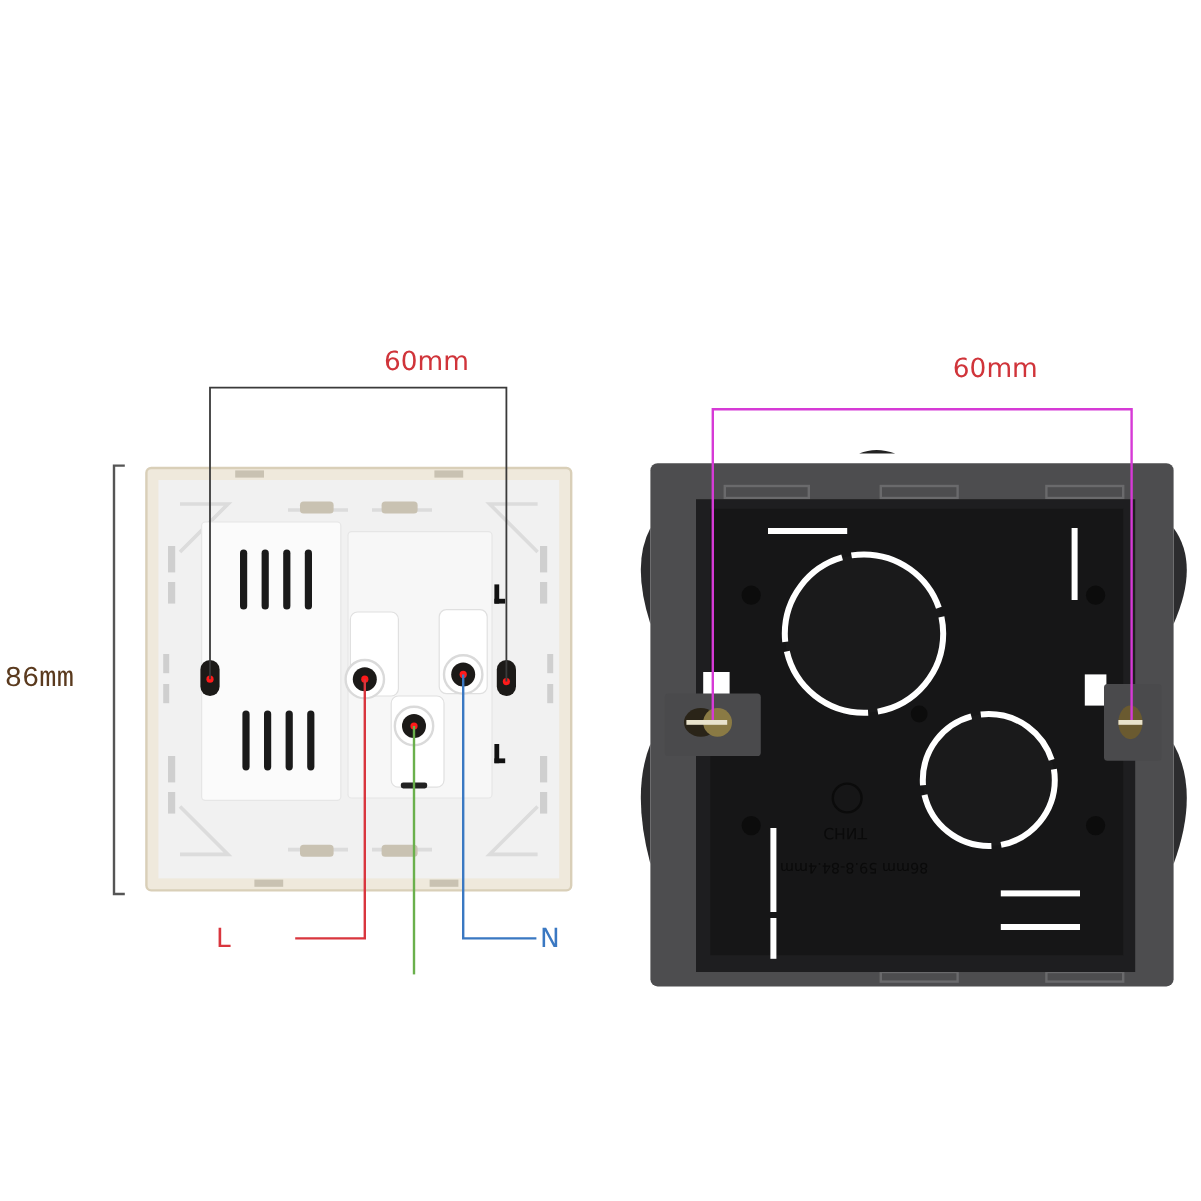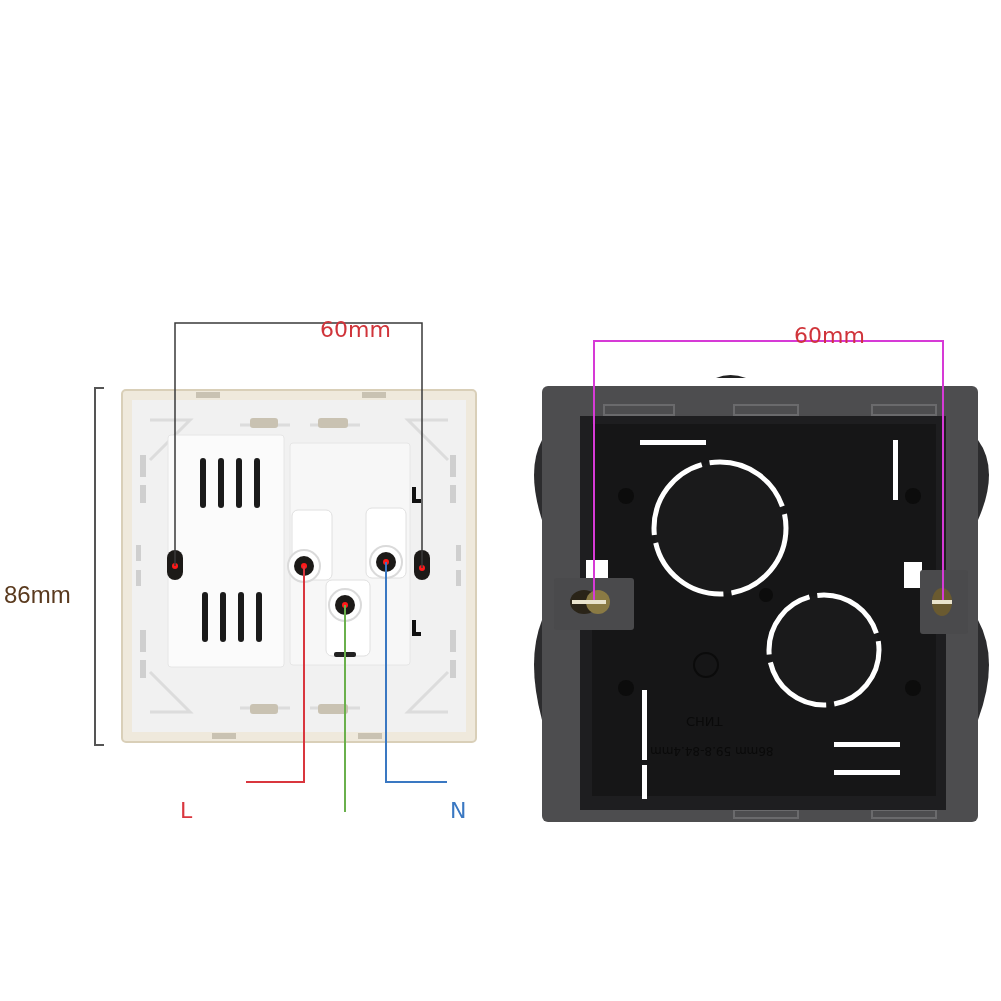--- a/index.html
+++ b/index.html
@@ -1,19 +1,19 @@
 <!DOCTYPE html>
 <html><head>
   <meta charset="utf-8">
   <style>
     html, body { margin:0; padding:0; background:#ffffff; }
     body { width:1001px; height:1001px; position:relative; overflow:hidden; font-family:"DejaVu Sans", sans-serif; }
     .abs { position:absolute; }
     svg { position:absolute; left:0; top:0; }
-    .lbl { position:absolute; white-space:nowrap;margin-top:28px; }
+    .lbl { position:absolute; white-space:nowrap; }
   </style>
 </head>
 <body>
 
 <div class="abs" style="left:0;top:0;width:500px;height:1001px;">
   <svg width="500" height="1001">
 
     <rect x="122" y="390" width="354" height="352" rx="4" fill="#efe9dc" stroke="#d9cfb8" stroke-width="2"></rect>
     <rect x="132" y="400" width="334" height="332" fill="#f1f1f1"></rect>
 
@@ -103,21 +103,21 @@
     <polyline points="175,566 175,323 422,323 422,568" fill="none" stroke="#3a3a3a" stroke-width="1.5"></polyline>
 
     <polyline points="104,388 95,388 95,745 104,745" fill="none" stroke="#555" stroke-width="2"></polyline>
 
     <polyline points="304,566 304,782 246,782" fill="none" stroke="#d9363e" stroke-width="2"></polyline>
     <polyline points="345,605 345,812" fill="none" stroke="#6ab04c" stroke-width="2"></polyline>
     <polyline points="386,562 386,782 447,782" fill="none" stroke="#3a78c2" stroke-width="2"></polyline>
   </svg>
 
   <div class="lbl" style="left:320px;top:289px;font-size:22px;color:#d0343a;">60mm</div>
-  <div class="lbl" style="left:4px;top:553px;font-size:24px;color:#5a3a1e;font-family:Liberation Sans, sans-serif;">86mm</div>
+  <div class="lbl" style="left:4px;top:553px;font-size:24px;color:#5a3a1e;font-family:Liberation Mono, monospace;">86mm</div>
   <div class="lbl" style="left:180px;top:770px;font-size:22px;color:#d9363e;">L</div>
   <div class="lbl" style="left:450px;top:770px;font-size:22px;color:#3a78c2;">N</div>
 </div>
 
 <div class="abs" style="left:500px;top:0;width:501px;height:1001px;">
   <svg width="501" height="1001">
 
     <rect x="42" y="386" width="436" height="436" rx="6" fill="#4d4d4f"></rect>
 
     <path d="M216 378 Q230 372 246 378 Z" fill="#222"></path>

